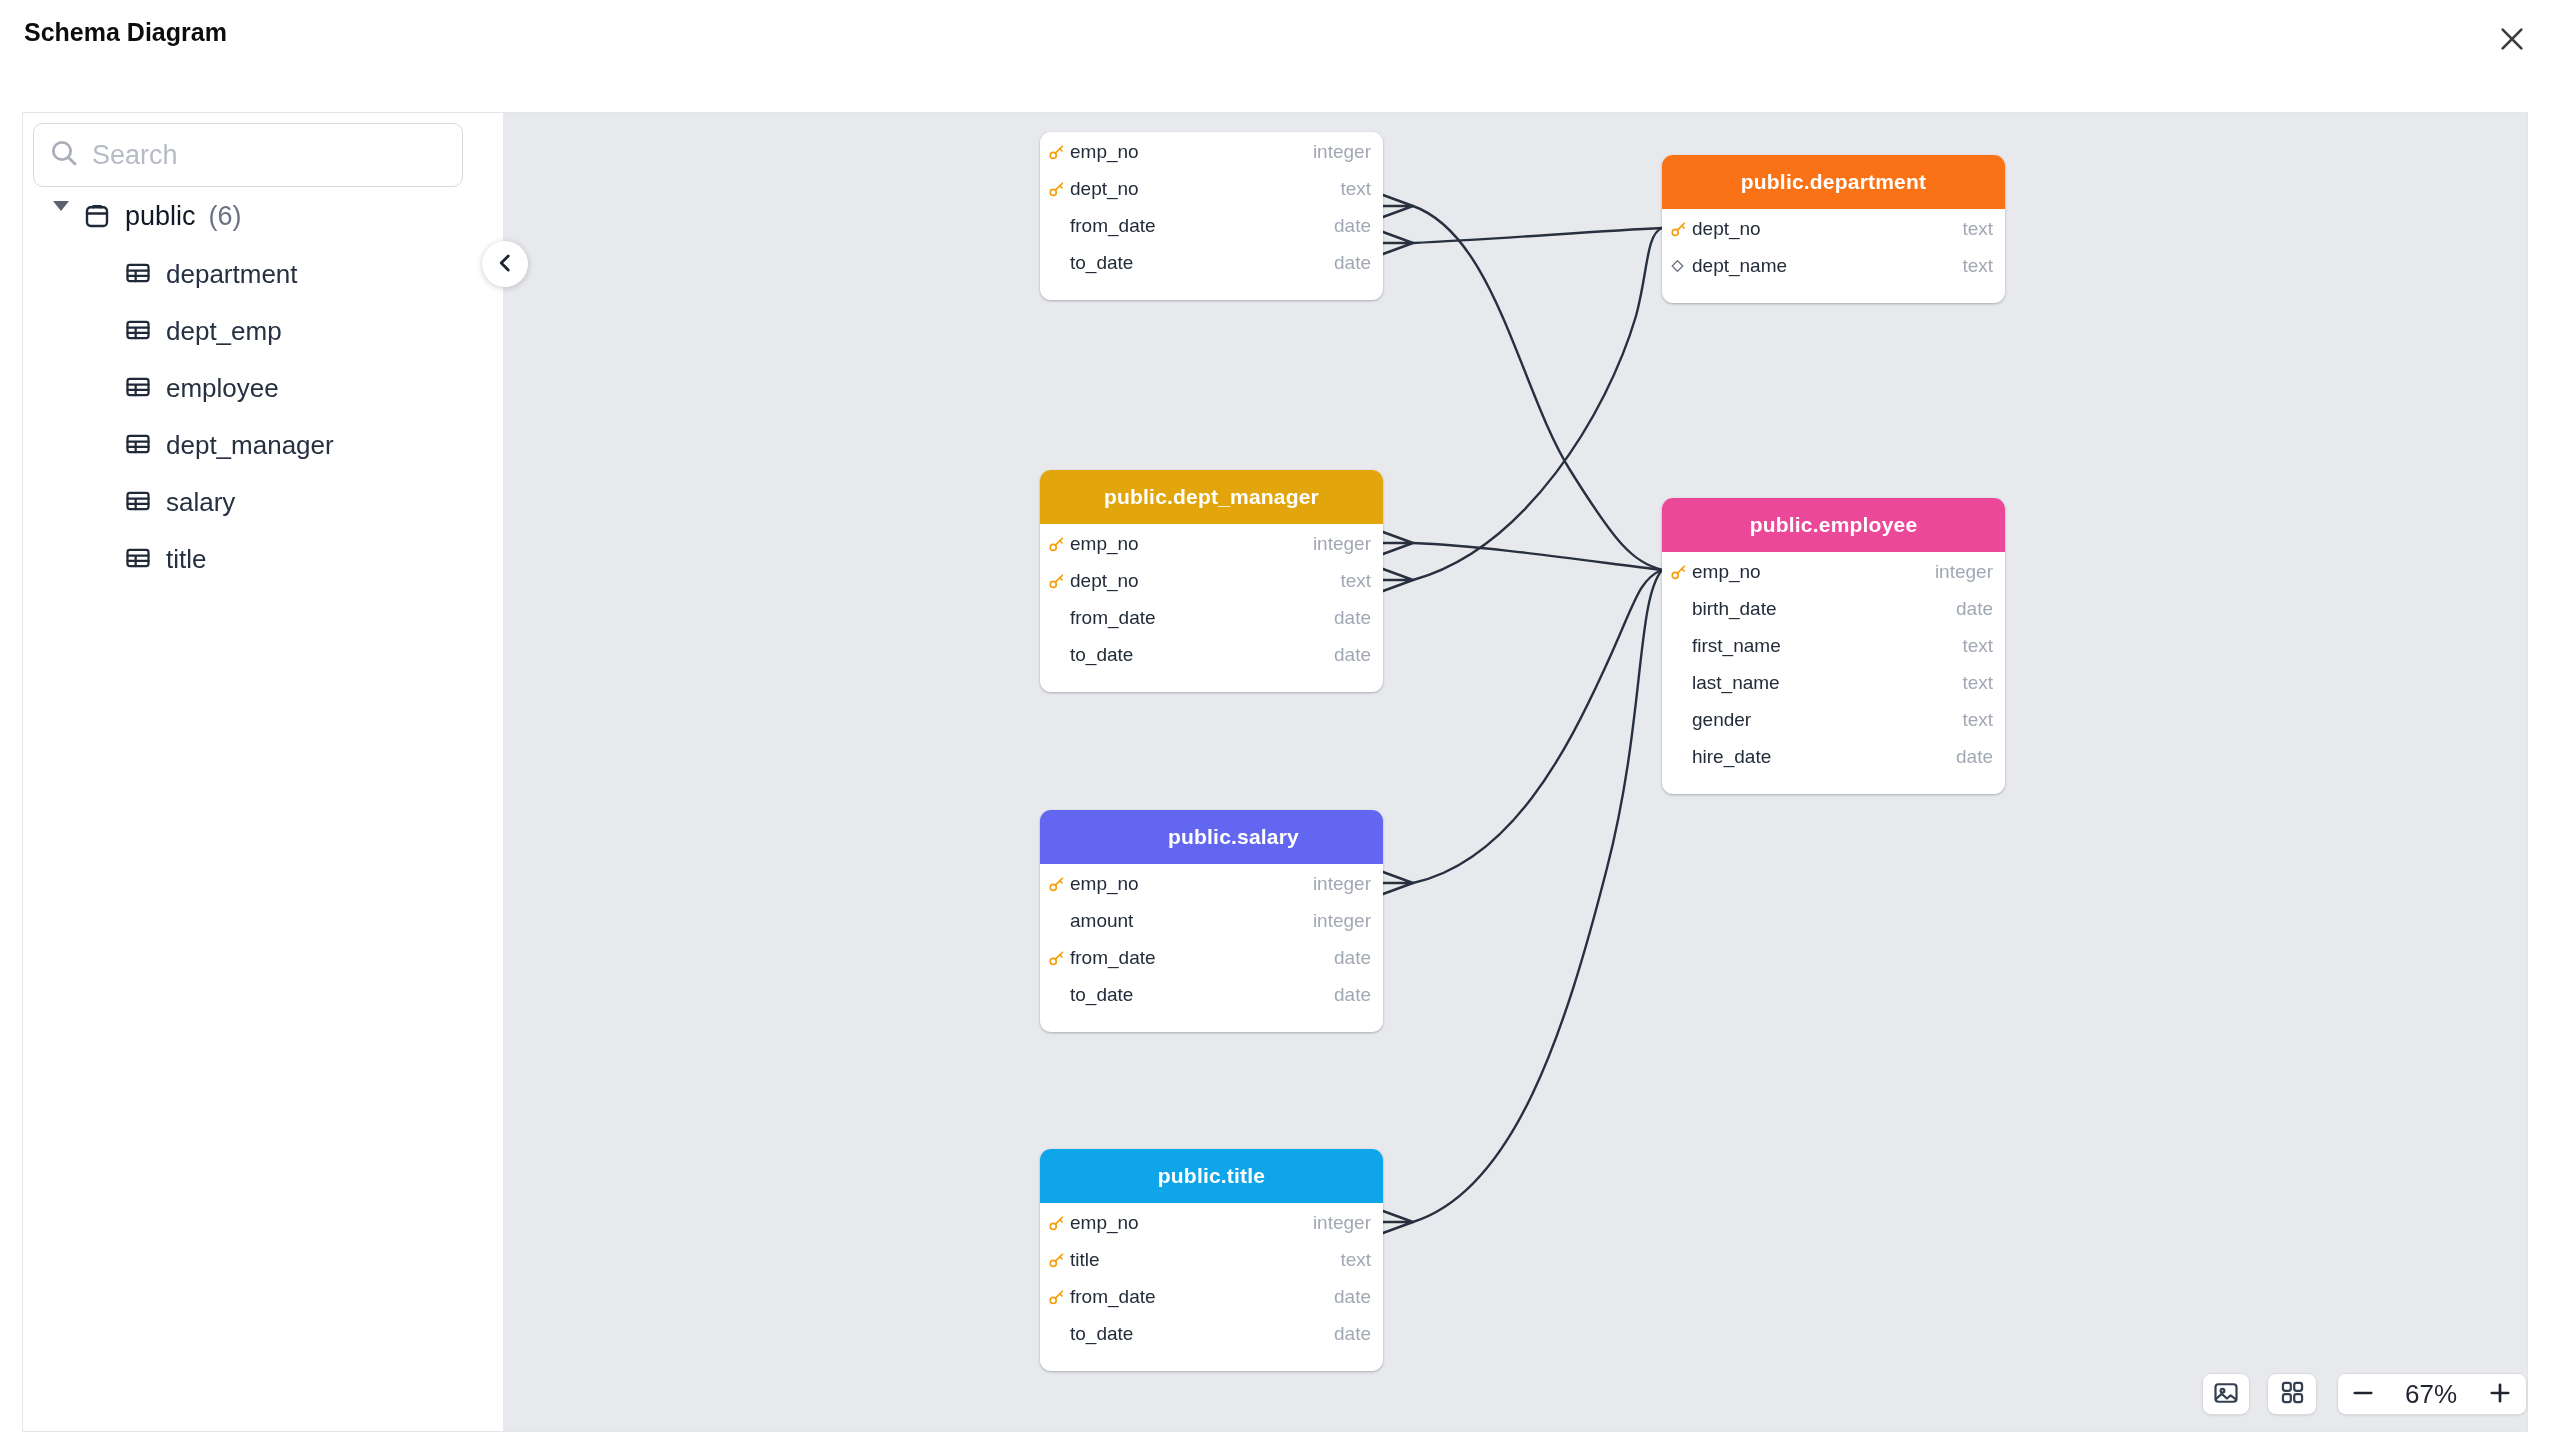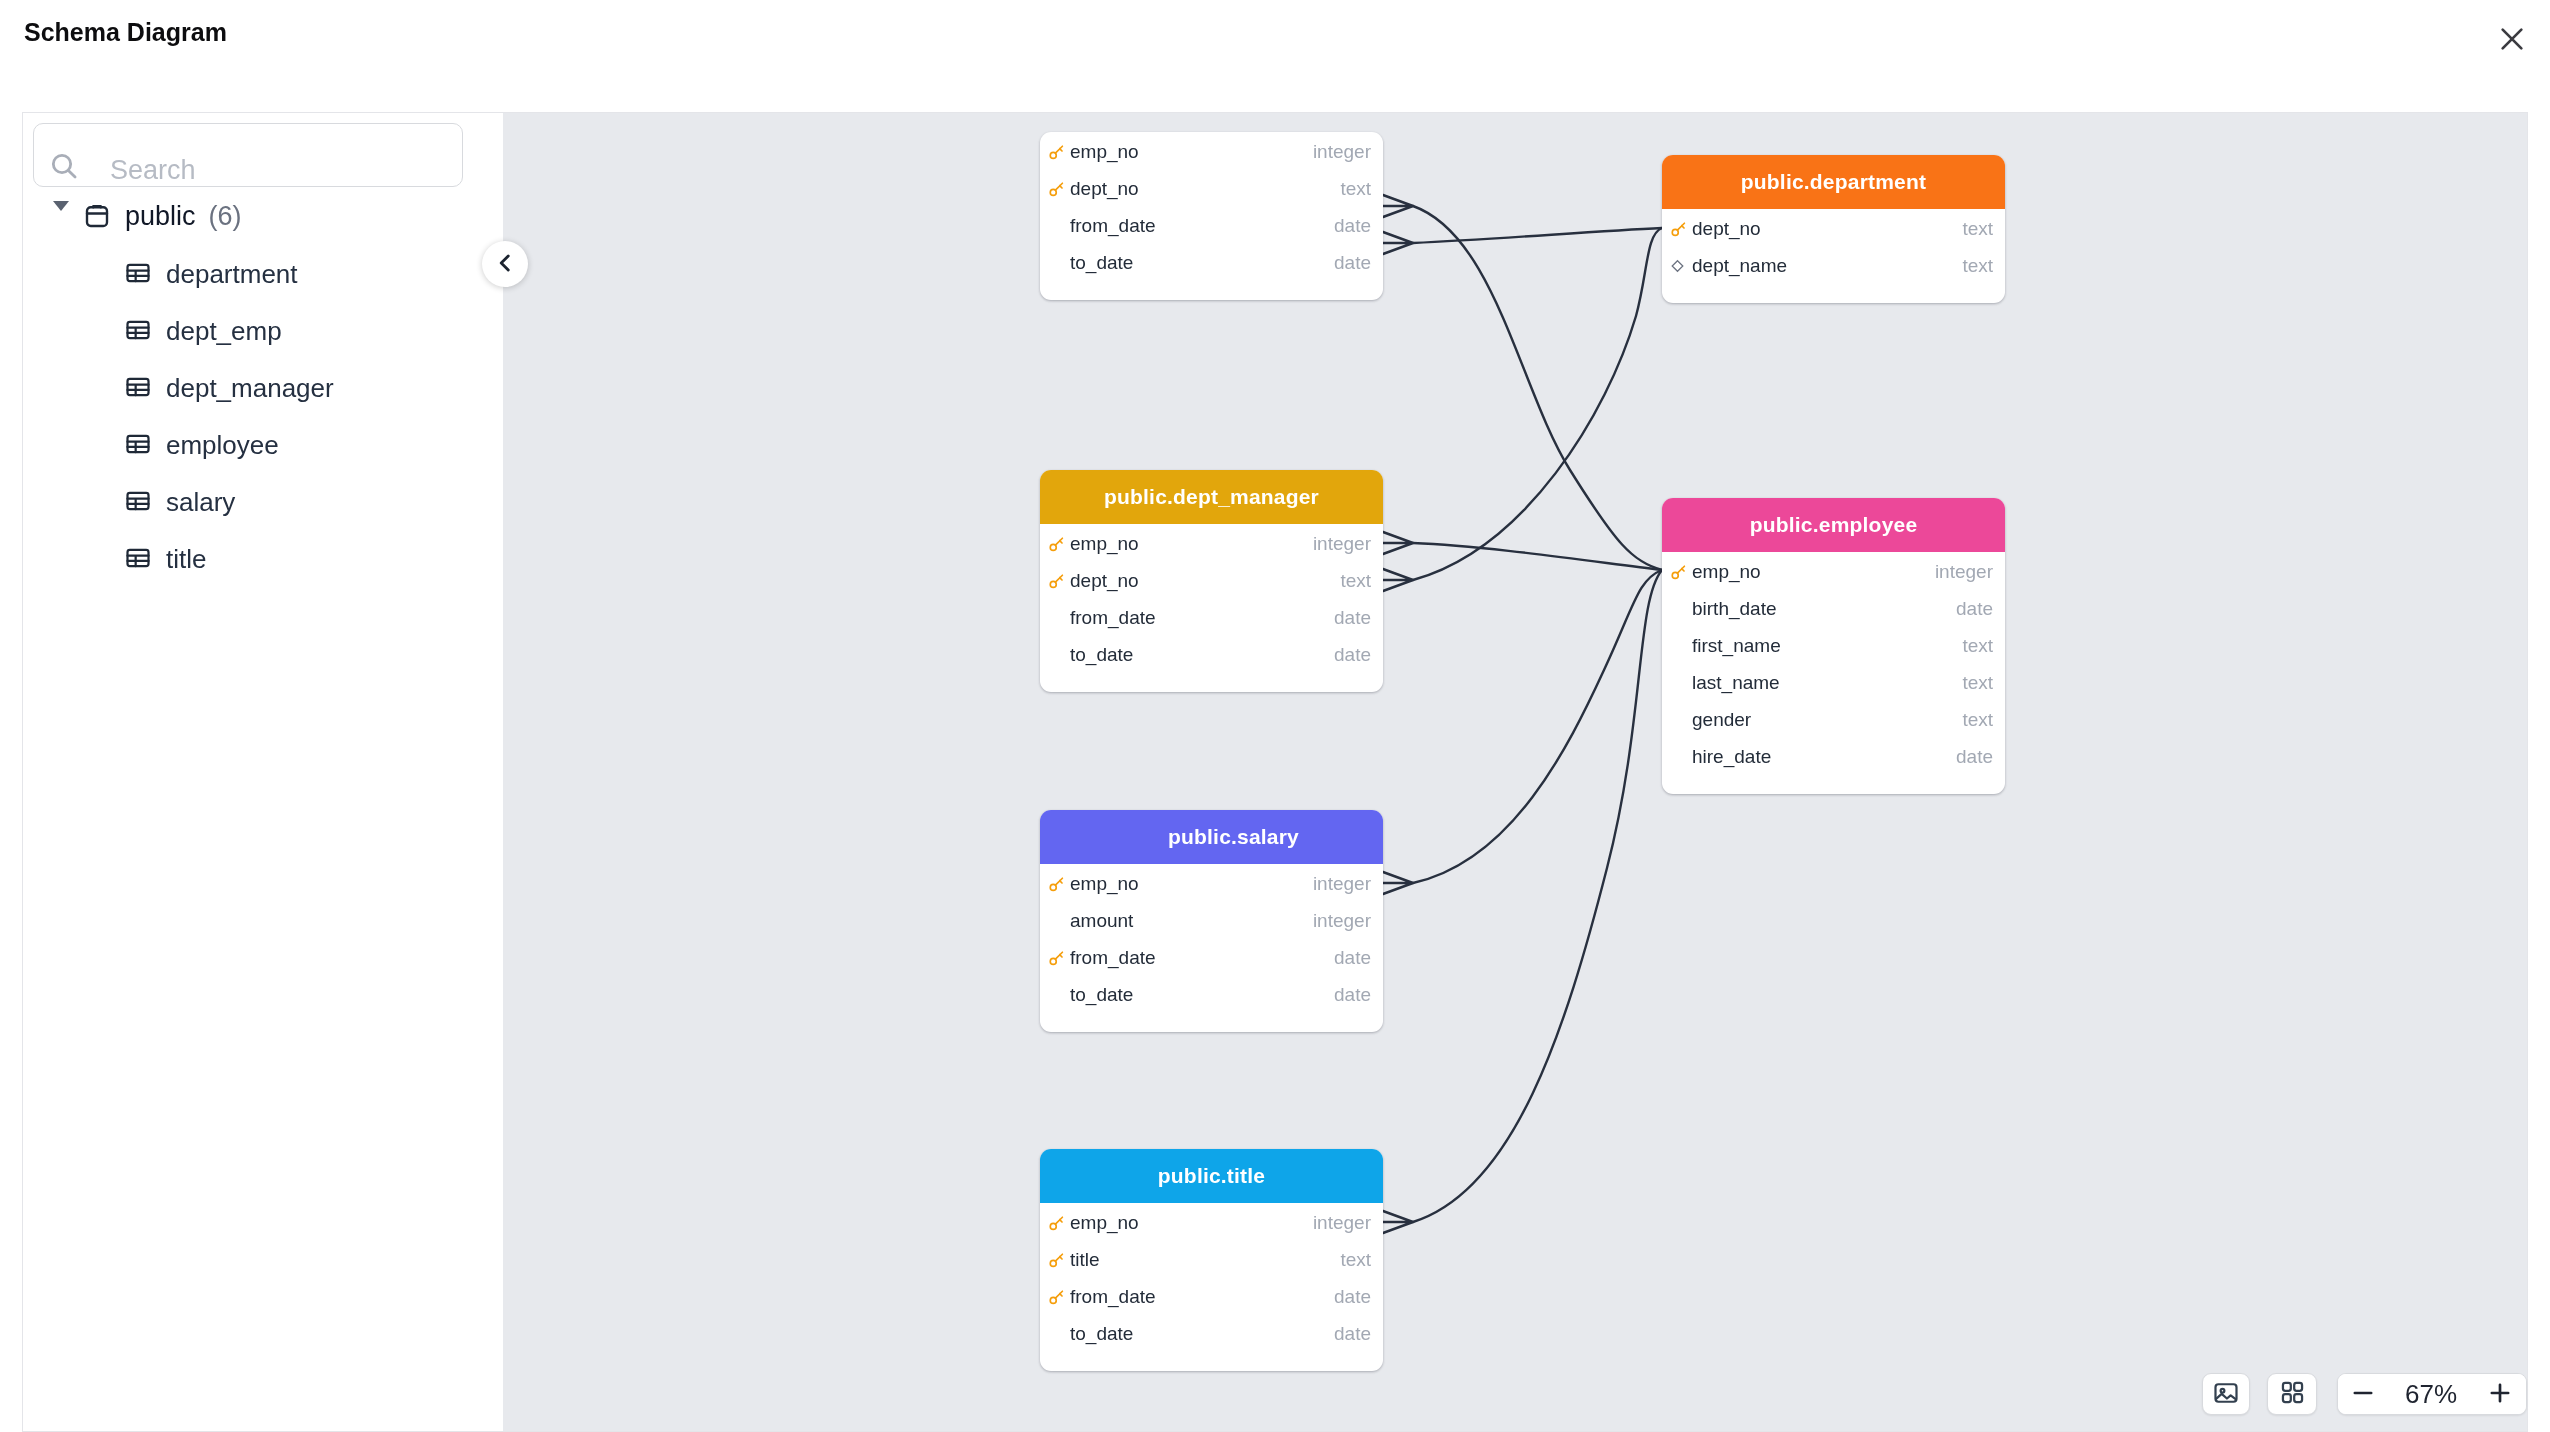--- a/index.html
+++ b/index.html
@@ -16,21 +16,21 @@
                display:flex; align-items:center; justify-content:center; cursor:pointer; }
 
   
   .main { position:absolute; left:22px; top:112px; width:2506px; height:1320px;
           border:1px solid #e4e5e9; background:#fff; display:flex; }
 
   
   .sidebar { width:480px; flex:none; position:relative; background:#fff; }
   .search-box { position:absolute; left:10px; top:10px; width:430px; height:64px;
                 border:1.5px solid #d8dade; border-radius:10px; background:#fff;
-                display:flex; align-items:flex-end; padding:0 14px; gap:30px; }
+                display:flex; align-items:center; padding:0 14px; gap:12px; }
   .search-box input { border:none; outline:none; flex:1; font-size:27px; color:#374151;
                       font-family:"Liberation Sans","DejaVu Sans",sans-serif; background:transparent; }
   .search-box input::placeholder { color:#b6bbc4; }
 
   .tree { position:absolute; left:0; right:0; top:88px; }
   .tree-row { display:flex; align-items:flex-start; cursor:pointer; }
   .schema-row { height:58px; padding-left:30px; gap:13px; font-size:27px; color:#111827; }
   .schema-row .count { color:#6b7280; }
   .caret { width:0; height:0; border-left:8px solid transparent; border-right:8px solid transparent;
            border-top:10px solid #5a6270; flex:none; }
@@ -130,30 +130,30 @@
           </span>
         <span>dept_emp</span>
       </div>
       <div class="tree-row table-row">
         <span class="t-icon">
             <svg width="28" height="28" viewBox="0 0 24 24" fill="none" stroke="#1f2937" stroke-width="1.9" stroke-linecap="round">
               <rect x="3" y="5" width="18" height="14" rx="2"></rect>
               <path d="M3 10h18M10 10v9M3 14.5h18"></path>
             </svg>
           </span>
+        <span>employee</span>
+      </div>
+      <div class="tree-row table-row">
+        <span class="t-icon">
+            <svg width="28" height="28" viewBox="0 0 24 24" fill="none" stroke="#1f2937" stroke-width="1.9" stroke-linecap="round">
+              <rect x="3" y="5" width="18" height="14" rx="2"></rect>
+              <path d="M3 10h18M10 10v9M3 14.5h18"></path>
+            </svg>
+          </span>
         <span>dept_manager</span>
-      </div>
-      <div class="tree-row table-row">
-        <span class="t-icon">
-            <svg width="28" height="28" viewBox="0 0 24 24" fill="none" stroke="#1f2937" stroke-width="1.9" stroke-linecap="round">
-              <rect x="3" y="5" width="18" height="14" rx="2"></rect>
-              <path d="M3 10h18M10 10v9M3 14.5h18"></path>
-            </svg>
-          </span>
-        <span>employee</span>
       </div>
       <div class="tree-row table-row">
         <span class="t-icon">
             <svg width="28" height="28" viewBox="0 0 24 24" fill="none" stroke="#1f2937" stroke-width="1.9" stroke-linecap="round">
               <rect x="3" y="5" width="18" height="14" rx="2"></rect>
               <path d="M3 10h18M10 10v9M3 14.5h18"></path>
             </svg>
           </span>
         <span>salary</span>
       </div>

